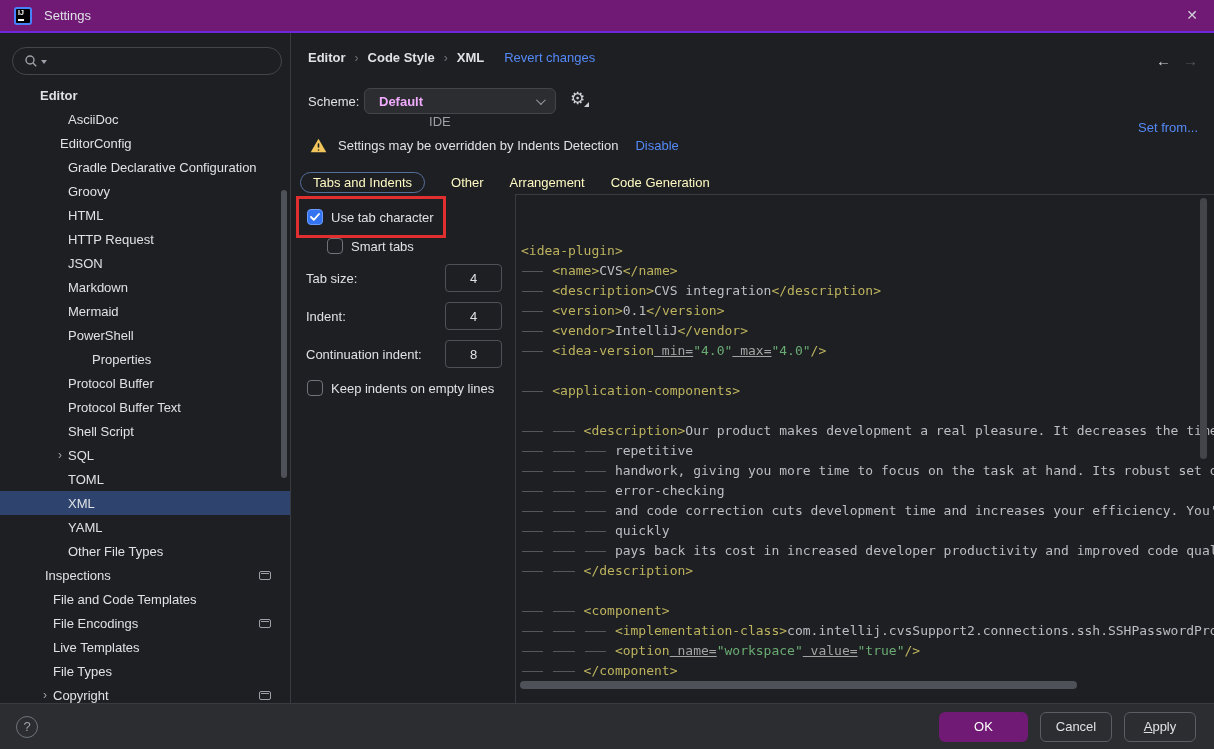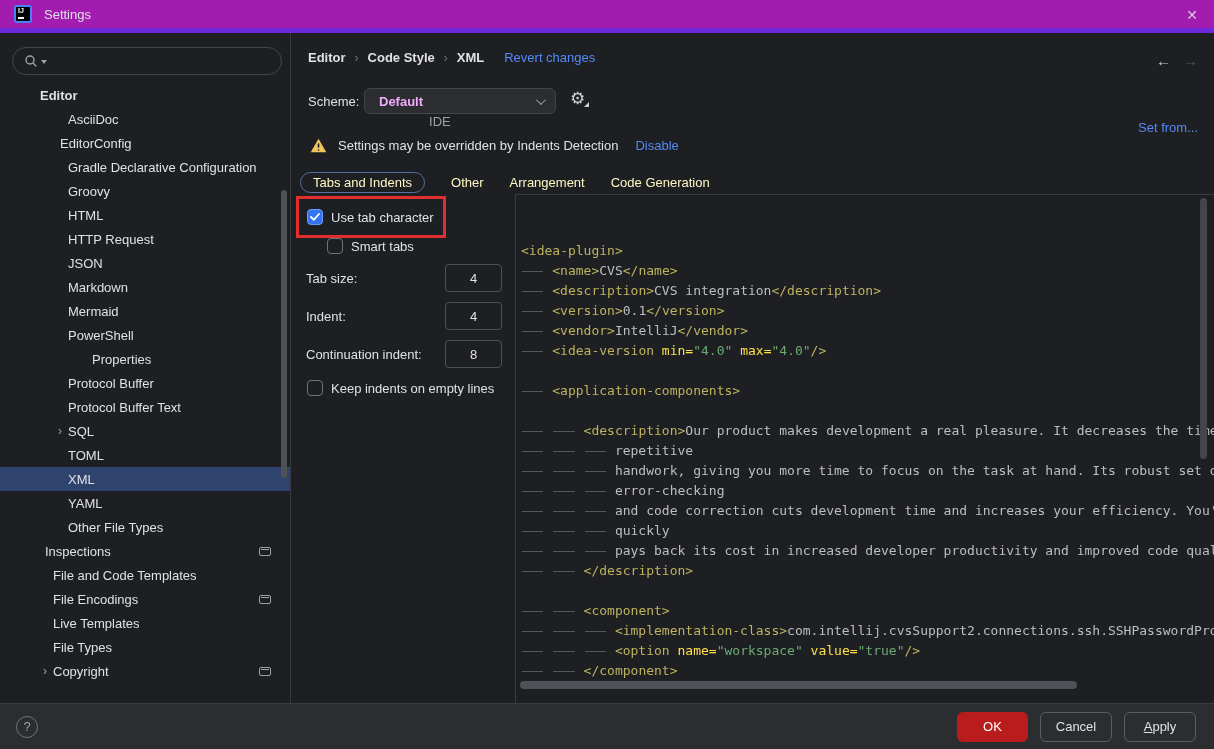--- a/index.html
+++ b/index.html
@@ -7,21 +7,21 @@
   body {
     background:#2B2D30;
     font-family:"Liberation Sans", sans-serif;
     font-size:13px;
     color:#DFE1E5;
     overflow:hidden;
   }
   .window { width:1214px; height:749px; display:flex; flex-direction:column; position:relative; }
 
   
-  .titlebar { flex:0 0 33px; display:flex; align-items:center; padding:0 14px; border-bottom:5px solid #6d28d9; position:relative; background:#a21caf; }
+  .titlebar { flex:0 0 33px; display:flex; align-items:center; padding:0 14px; border-bottom:2px solid #6d28d9; position:relative; background:#701a75; }
   .logo { width:18px; height:18px; border:2px solid #4682FA; border-radius:3px; background:#000; position:relative; }
   .logo .lg-txt { position:absolute; left:2px; top:0px; font-size:7px; font-weight:bold; color:#fff; letter-spacing:0; }
   .logo .lg-bar { position:absolute; left:2px; bottom:2px; width:6px; height:2px; background:#fff; }
   .title-text { margin-left:12px; color:#DFE1E5; }
   .close-btn { position:absolute; right:16px; top:7px; font-size:14px; color:#CED0D6; cursor:default; }
 
   
   .main { flex:1 1 auto; min-height:0; display:flex; background:#1E1F22; }
 
   
@@ -81,34 +81,34 @@
   #lbl-continuation { top:314px; }
   .num-input { position:absolute; left:154px; width:57px; height:28px; background:transparent; border:1px solid #4E5157; border-radius:4px; color:#DFE1E5; text-align:center; font:13px "Liberation Sans",sans-serif; outline:none; }
   #inp-tab-size { top:231px; }
   #inp-indent { top:269px; }
   #inp-continuation { top:307px; }
 
   
   .code-panel { position:absolute; left:224px; top:161px; width:699px; height:509px; border-left:1px solid #393B40; border-top:1px solid #393B40; background:#1E1F22; overflow:hidden; font-family:"DejaVu Sans Mono", monospace; font-size:13px; line-height:20px; padding:6px 0 0 5px; white-space:pre; }
   .code-line { height:20px; white-space:pre; }
   .seg-tag { color:#BDB35F; }
-  .seg-attr { color:#fde047; }
+  .seg-attr { color:#a3a3a3;text-decoration:underline; }
   .seg-str { color:#6AAB73; }
   .seg-txt { color:#BCBEC4; }
   .tab-ws { display:inline-block; width:4ch; height:13px; position:relative; vertical-align:middle; }
   .tab-ws::before { content:""; position:absolute; left:1px; right:9px; top:6px; border-top:1px solid #54575C; }
   .v-scroll { position:absolute; left:684px; top:3px; width:7px; height:261px; background:#43454A; border-radius:4px; }
   .h-scroll { position:absolute; left:4px; top:486px; width:557px; height:8px; background:#4E5157; border-radius:4px; z-index:3; }
 
   
   .footer { flex:0 0 46px; border-top:1px solid #393B40; background:#2B2D30; display:flex; align-items:center; padding:0 18px 0 16px; }
   .help-btn { width:22px; height:22px; border-radius:50%; border:1px solid #6F737A; color:#9DA0A8; display:flex; align-items:center; justify-content:center; font-size:13px; }
   .buttons { margin-left:auto; display:flex; gap:12px; }
   .btn { height:30px; border-radius:6px; display:flex; align-items:center; justify-content:center; border:none; font:13px "Liberation Sans",sans-serif; }
-  .btn-primary { background:#b91c1c; color:#FFFFFF; width:71px; }
+  .btn-primary { background:#701a75; color:#FFFFFF; width:89px; }
   .btn-secondary { background:transparent; border:1px solid #5A5D63; color:#DFE1E5; width:72px; }
   .btn u { text-decoration:underline; }
 </style>
 </head>
 <body>
 
 <div class="window">
 
   <div class="titlebar">
     <div class="logo">
@@ -166,20 +166,23 @@
           </div>
           <div class="tree-row" style="padding-left: 68px; margin-left: 24px;">
             <span>Properties</span>
           </div>
           <div class="tree-row" style="padding-left: 68px;">
             <span>Protocol Buffer</span>
           </div>
           <div class="tree-row" style="padding-left: 68px;">
             <span>Protocol Buffer Text</span>
           </div>
+          <div class="tree-row" style="padding-left: 68px;">
+            <span>Shell Script</span>
+          </div>
           <div class="tree-row" style="padding-left: 52px;">
             <span class="chev">›</span>
             <span>SQL</span>
           </div>
           <div class="tree-row" style="padding-left: 68px; text-align: right;">
             <span>TOML</span>
           </div>
           <div class="tree-row selected" style="padding-left: 68px;">
             <span>XML</span>
           </div>

